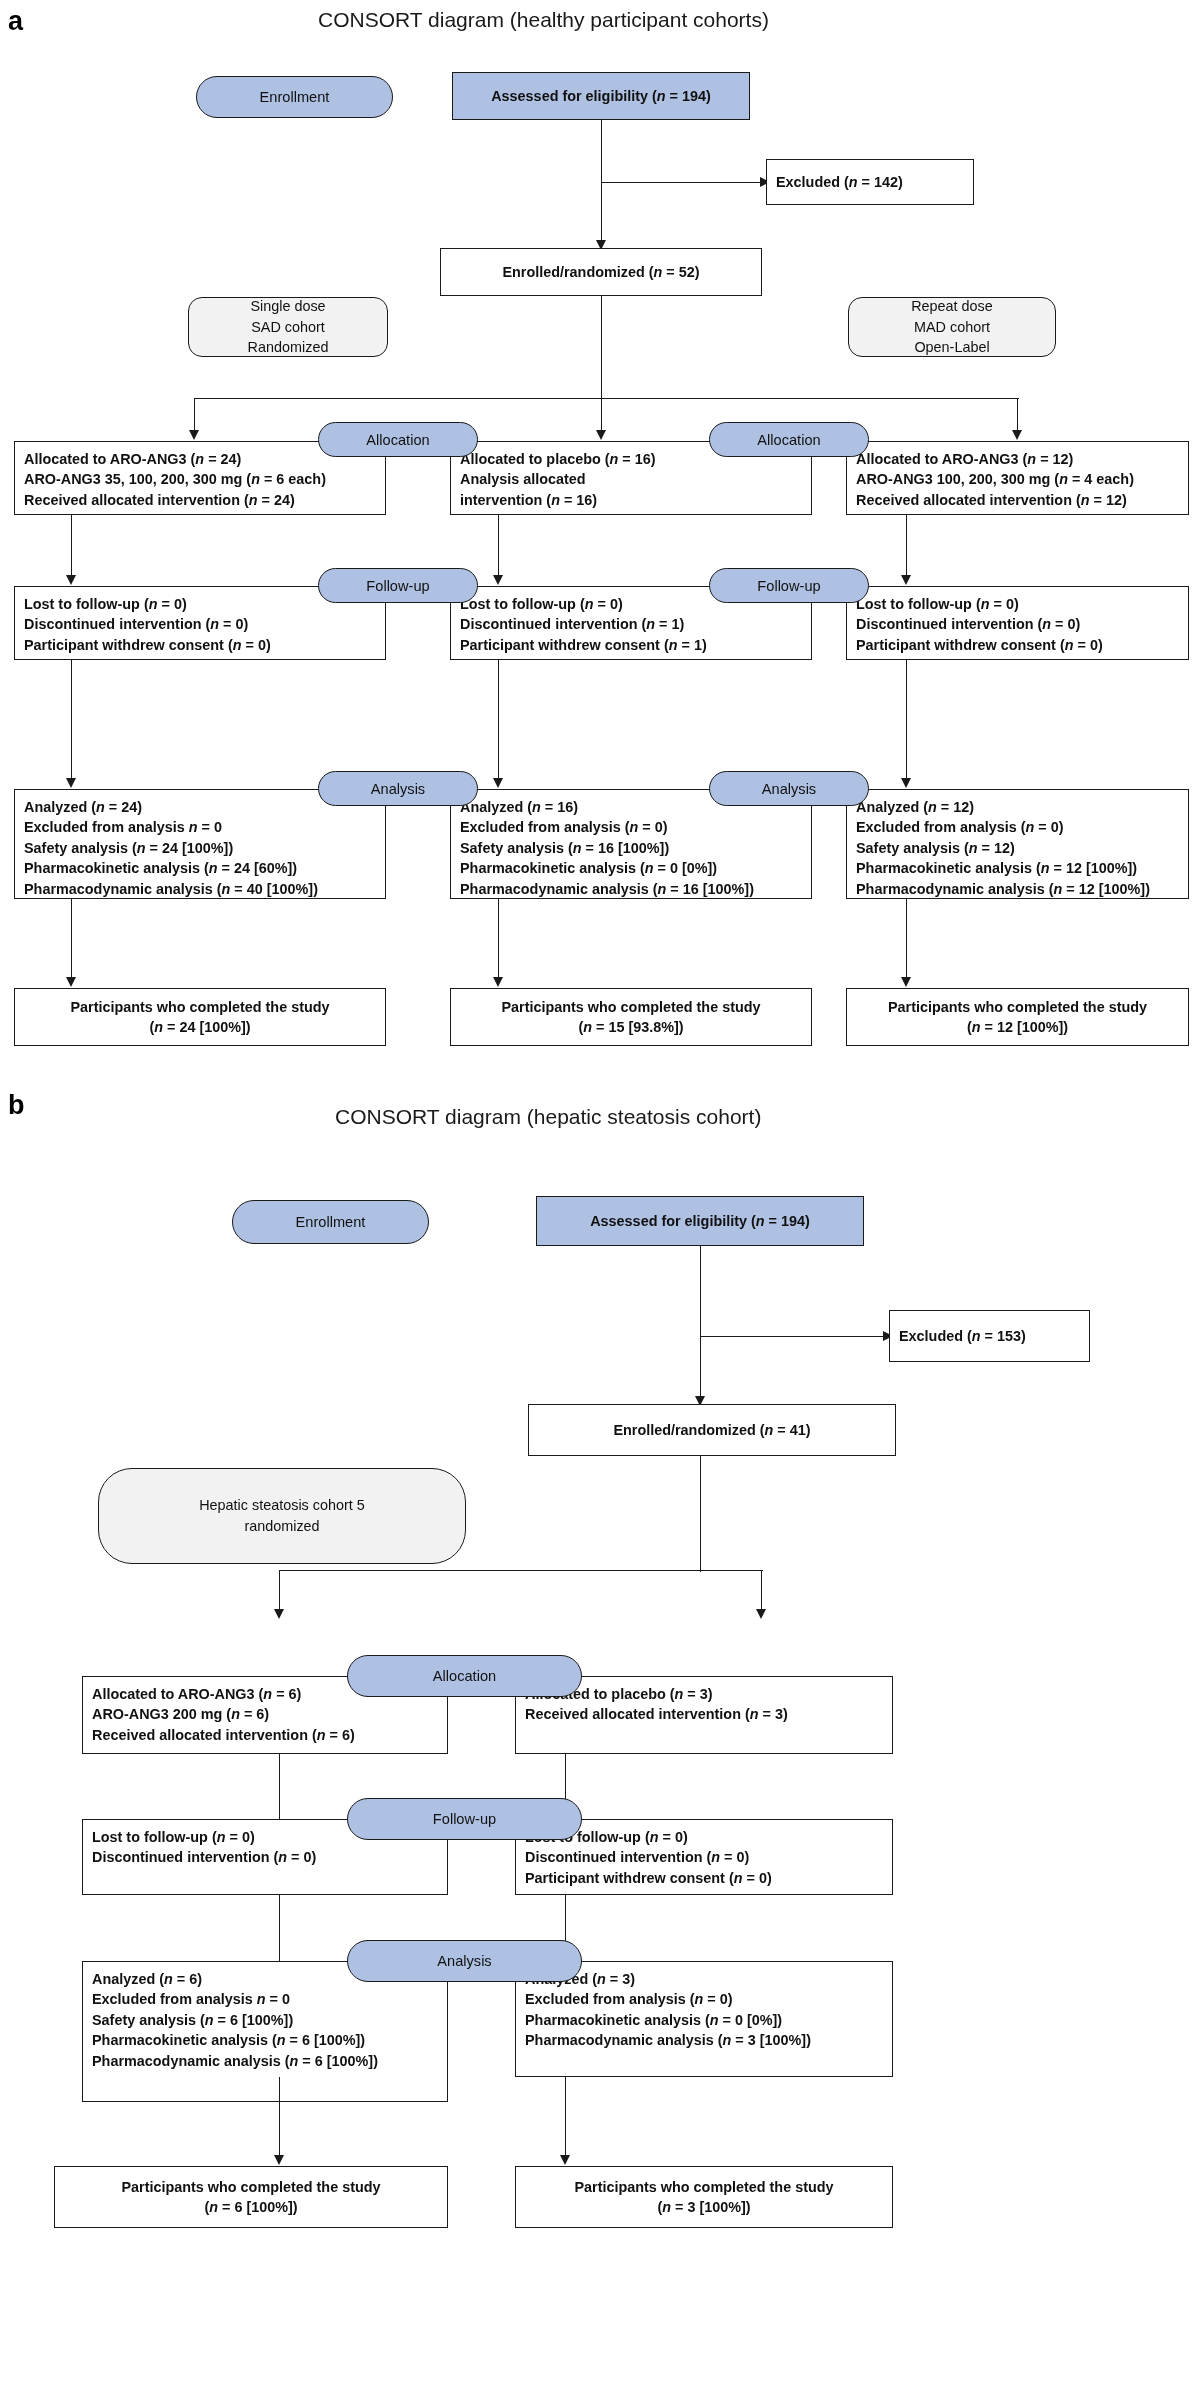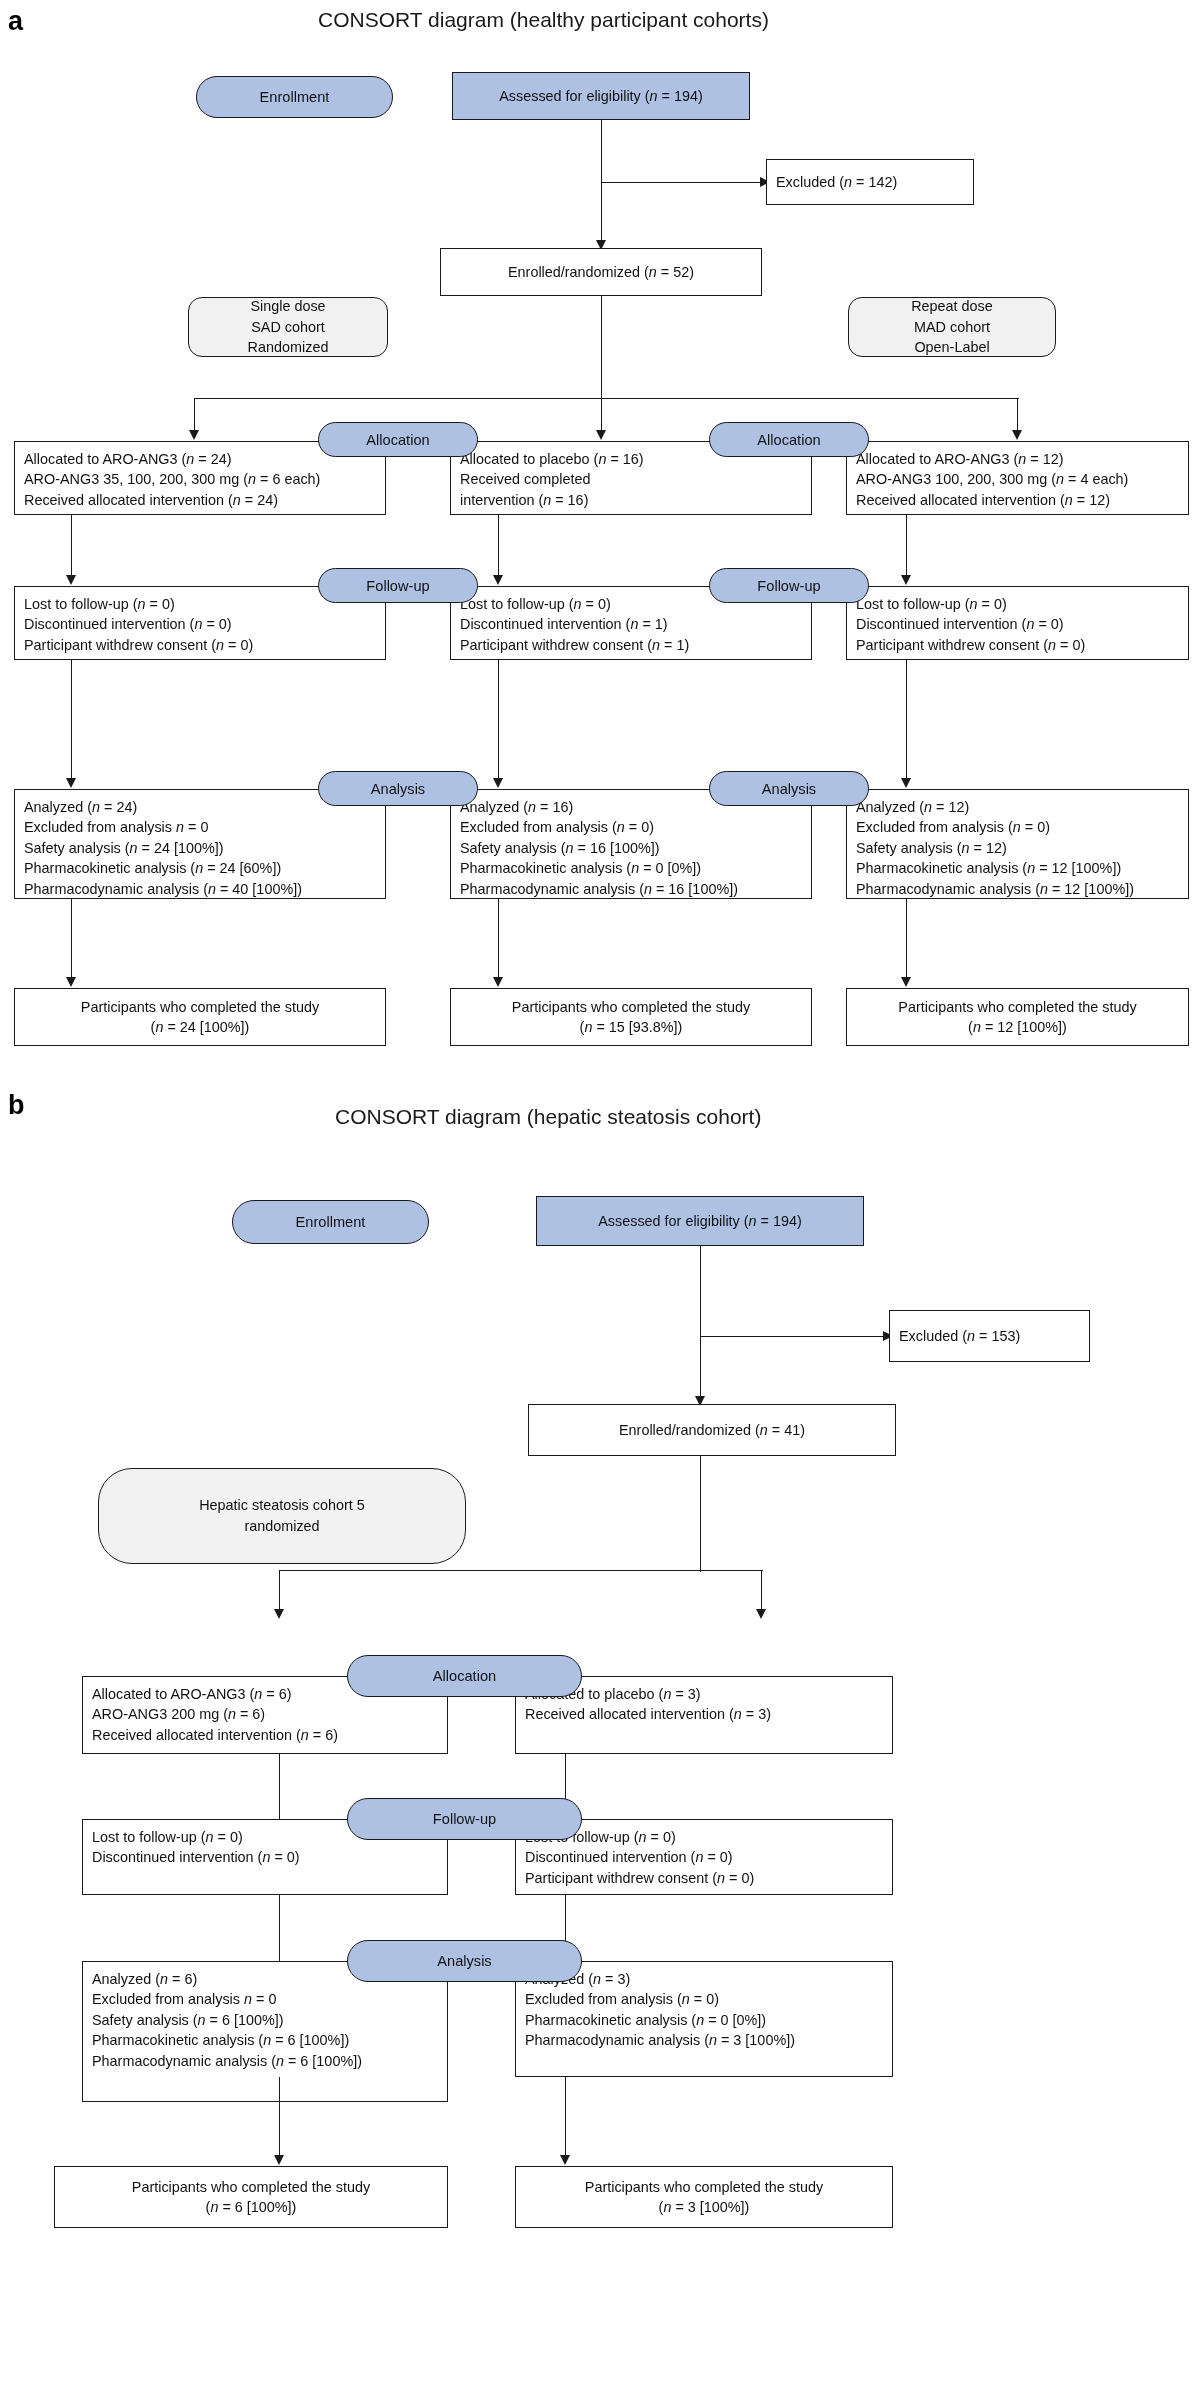--- a/index.html
+++ b/index.html
@@ -33,20 +33,21 @@
 
   
   .node {
     position: absolute;
     border: 1.3px solid #1a1a1a;
     background: #ffffff;
     font-size: 14.4px;
     line-height: 1.42;
     color: #111;
     padding: 7px 9px;
+    font-weight: bold;
   }
   .node.center {
     display: flex;
     align-items: center;
     justify-content: center;
     text-align: center;
     padding: 4px 8px;
   }
   .node.blue { background: #aec1e3; }
   .node .ln { display: block; white-space: nowrap; }
@@ -151,21 +152,21 @@
   <div class="pill" style="left:318px; top:422px; width:160px; height:35px;">Allocation</div>
   <div class="pill" style="left:709px; top:422px; width:160px; height:35px;">Allocation</div>
 
   <div class="node" style="left:14px; top:441px; width:372px; height:74px;">
     <span class="ln">Allocated to ARO-ANG3 (<i class="it">n</i> = 24)</span>
     <span class="ln">ARO-ANG3 35, 100, 200, 300 mg (<i class="it">n</i> = 6 each)</span>
     <span class="ln">Received allocated intervention (<i class="it">n</i> = 24)</span>
   </div>
   <div class="node" style="left:450px; top:441px; width:362px; height:74px;">
     <span class="ln">Allocated to placebo (<i class="it">n</i> = 16)</span>
-    <span class="ln">Received completed</span>
+    <span class="ln">Analysis allocated</span>
     <span class="ln">intervention (<i class="it">n</i> = 16)</span>
   </div>
   <div class="node" style="left:846px; top:441px; width:343px; height:74px;">
     <span class="ln">Allocated to ARO-ANG3 (<i class="it">n</i> = 12)</span>
     <span class="ln">ARO-ANG3 100, 200, 300 mg (<i class="it">n</i> = 4 each)</span>
     <span class="ln">Received allocated intervention (<i class="it">n</i> = 12)</span>
   </div>
 
   <div class="vline" style="left:71px; top:515px; height:68px;"></div>
   <div class="arrow-down" style="left:66px; top:575px;"></div>

